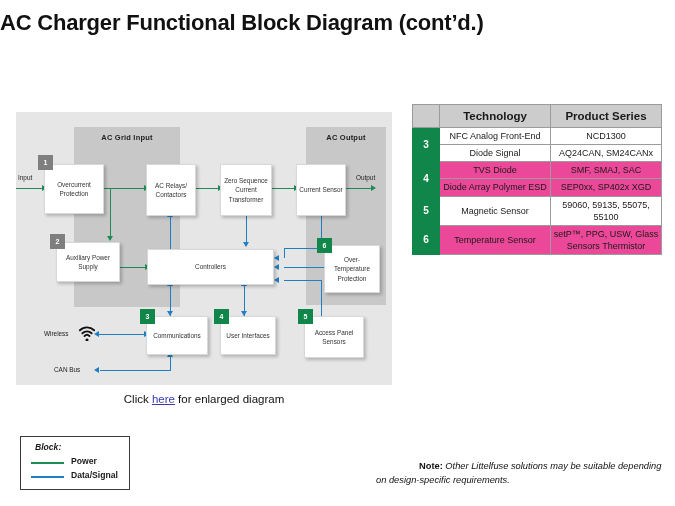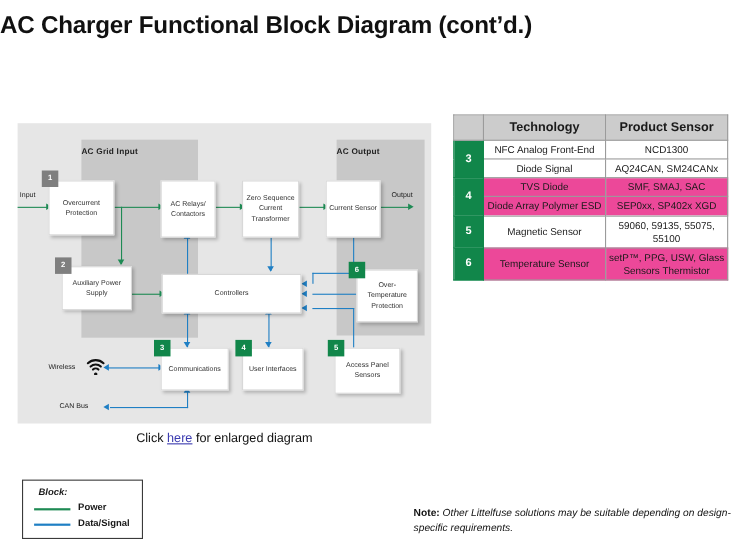--- a/index.html
+++ b/index.html
@@ -14,21 +14,21 @@
     text-align:left;font-size:22px;font-weight:bold;
     letter-spacing:-0.2px;color:#111;
   }
   
   #diagram{
     position:absolute;left:16px;top:112px;width:376px;height:273px;
     background:#e6e6e6;
   }
   .group-box{position:absolute;background:#c8c8c8;}
   .group-label{
-    position:absolute;width:100%;text-align:left;top:6px;
+    position:absolute;width:100%;text-align:center;top:6px;
     font-size:7.5px;font-weight:bold;color:#222;letter-spacing:.2px;
   }
   .blk{
     position:absolute;background:#ffffff;border:1px solid #d8d8d8;
     box-shadow:2px 2px 3px rgba(0,0,0,.22);
     display:flex;align-items:center;justify-content:center;text-align:center;
     font-size:6.4px;line-height:1.45;color:#333;padding:1px;box-sizing:border-box;
   }
   .badge{
     position:absolute;width:15px;height:15px;
@@ -63,21 +63,21 @@
     background:#fff;border:1px solid #3a3a3a;
   }
   #legend .lg-title{position:absolute;left:14px;top:5px;font-size:8.6px;font-weight:bold;font-style:italic;}
   #legend .swatch{position:absolute;left:10px;width:33px;height:1.6px;}
   #legend .lg-txt{position:absolute;left:50px;font-size:8.6px;font-weight:bold;}
   
   #note{
     position:absolute;left:376px;top:459px;width:292px;
     font-size:9.3px;font-style:italic;line-height:1.55;color:#111;
   }
-  #note b{font-style:normal;font-weight:bold;}
+  #note b{font-style:normal;font-weight:bold;margin-left:43px;}
   
   #tech-table{
     position:absolute;left:412px;top:104px;width:250px;
     border-collapse:collapse;table-layout:fixed;
   }
   #tech-table th,#tech-table td{
     border:1px solid #9b9b9b;font-size:9px;text-align:center;
     padding:2px 2px;color:#1a1a1a;
   }
   #tech-table th{background:#cccccc;font-size:11.5px;font-weight:bold;padding:5px 2px;}
@@ -230,21 +230,21 @@
   <div class="lg-txt" style="top:33px;">Data/Signal</div>
 </div>
 
 <div id="note"><b>Note:</b><span> Other Littelfuse solutions may be suitable depending on design-specific requirements.</span></div>
 
 <table id="tech-table">
   <thead>
     <tr>
       <th class="corner"></th>
       <th>Technology</th>
-      <th>Product Sensor</th>
+      <th>Product Series</th>
     </tr>
   </thead>
   <tbody>
       <tr class="wht">
         <td class="idx" rowspan="2">3</td>
         <td class="tech">NFC  Analog Front-End</td>
         <td class="ps">NCD1300</td>
       </tr>
       <tr class="wht">
         <td class="tech">Diode Signal</td>

